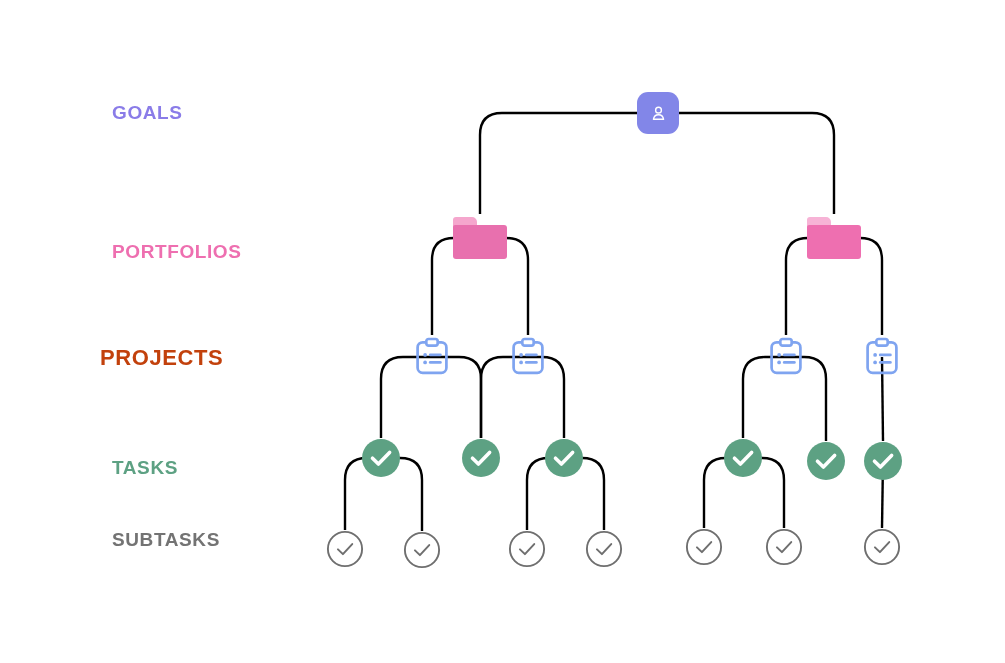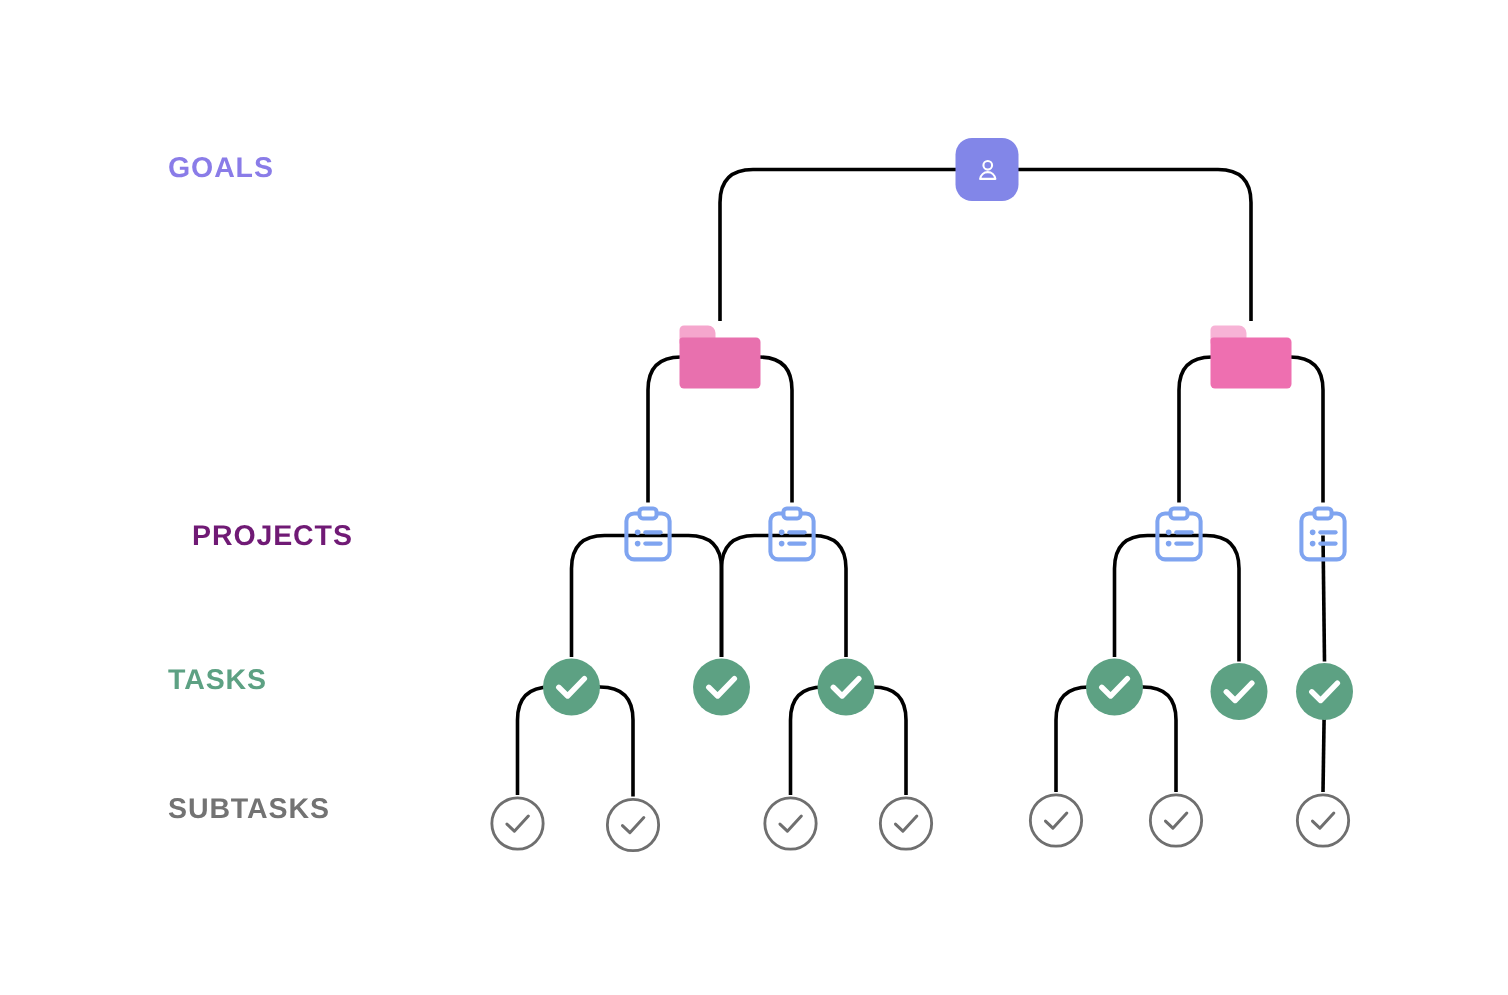--- a/index.html
+++ b/index.html
@@ -74,22 +74,23 @@
       <path d="M 381 458 H 367 Q 345 458 345 480 V 530" fill="none" stroke="#000000" stroke-width="2.4" stroke-linecap="butt"></path>
       <path d="M 381 458 H 400 Q 422 458 422 480 V 531" fill="none" stroke="#000000" stroke-width="2.4" stroke-linecap="butt"></path>
       <path d="M 564 458 H 549 Q 527 458 527 480 V 530" fill="none" stroke="#000000" stroke-width="2.4" stroke-linecap="butt"></path>
       <path d="M 564 458 H 582 Q 604 458 604 480 V 530" fill="none" stroke="#000000" stroke-width="2.4" stroke-linecap="butt"></path>
       <path d="M 743 458 H 726 Q 704 458 704 480 V 528" fill="none" stroke="#000000" stroke-width="2.4" stroke-linecap="butt"></path>
       <path d="M 743 458 H 762 Q 784 458 784 480 V 528" fill="none" stroke="#000000" stroke-width="2.4" stroke-linecap="butt"></path>
       <path d="M 883 461 L 882 528" fill="none" stroke="#000000" stroke-width="2.4" stroke-linecap="butt"></path>
     </svg>
 
   <div class="row-label" style="left: 112px; top: 113px; color: rgb(138, 124, 232); font-size: 19px;"><span>GOALS</span></div>
-  <div class="row-label" style="left: 128px; top: 358px; color: #701a75; font-size: 19px;"><span>PROJECTS</span></div>
-  <div class="row-label" style="left: 112px; top: 454px; color: rgb(93, 161, 131); font-size: 19px;"><span>TASKS</span></div>
+  <div class="row-label" style="left: 112px; top: 252px; color: rgb(238, 111, 176); font-size: 19px;"><span>PORTFOLIOS</span></div>
+  <div class="row-label" style="left: 100px; top: 358px; color: #c2410c; font-size: 22px;"><span>PROJECTS</span></div>
+  <div class="row-label" style="left: 112px; top: 468px; color: rgb(93, 161, 131); font-size: 19px;"><span>TASKS</span></div>
   <div class="row-label" style="left: 112px; top: 540px; color: #737373; font-size: 19px;"><span>SUBTASKS</span></div>
 
   <div id="nodes">
       <div class="node" style="left: 658px; top: 113px;">
         <div class="goal-chip" style="background: rgb(130, 134, 232);">
           <svg viewBox="0 0 24 24" width="21" height="21">
             <g fill="none" stroke="#ffffff" stroke-width="1.6" stroke-linecap="round" stroke-linejoin="round">
               <circle cx="12" cy="8.2" r="3.3"></circle>
               <path d="M6.2 18.6c0.5-3.2 2.9-5.2 5.8-5.2s5.3 2 5.8 5.2z"></path>
             </g>

